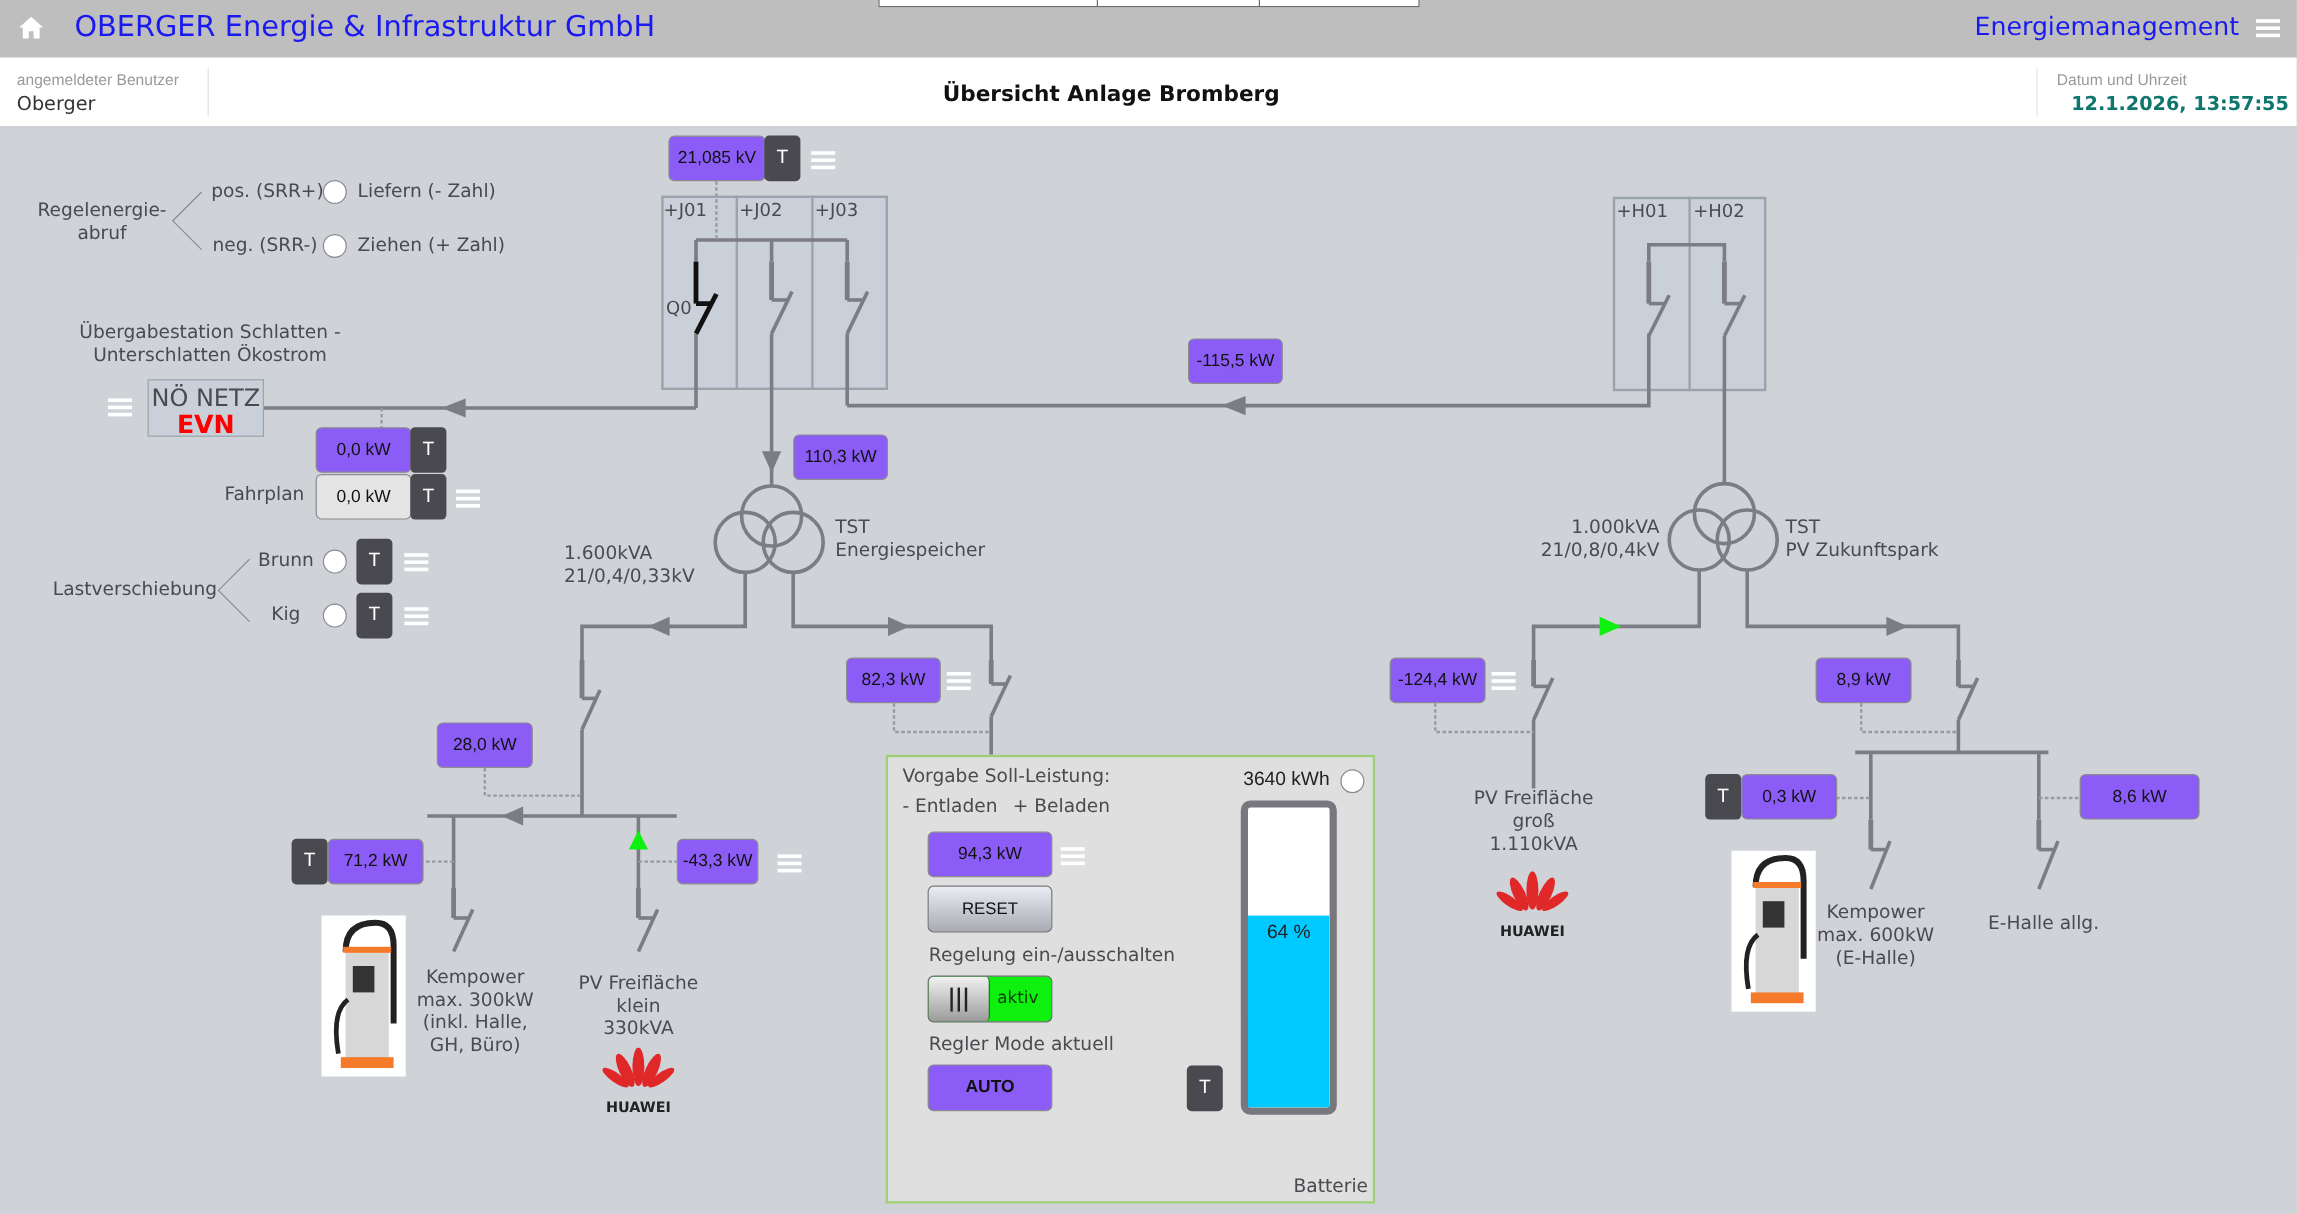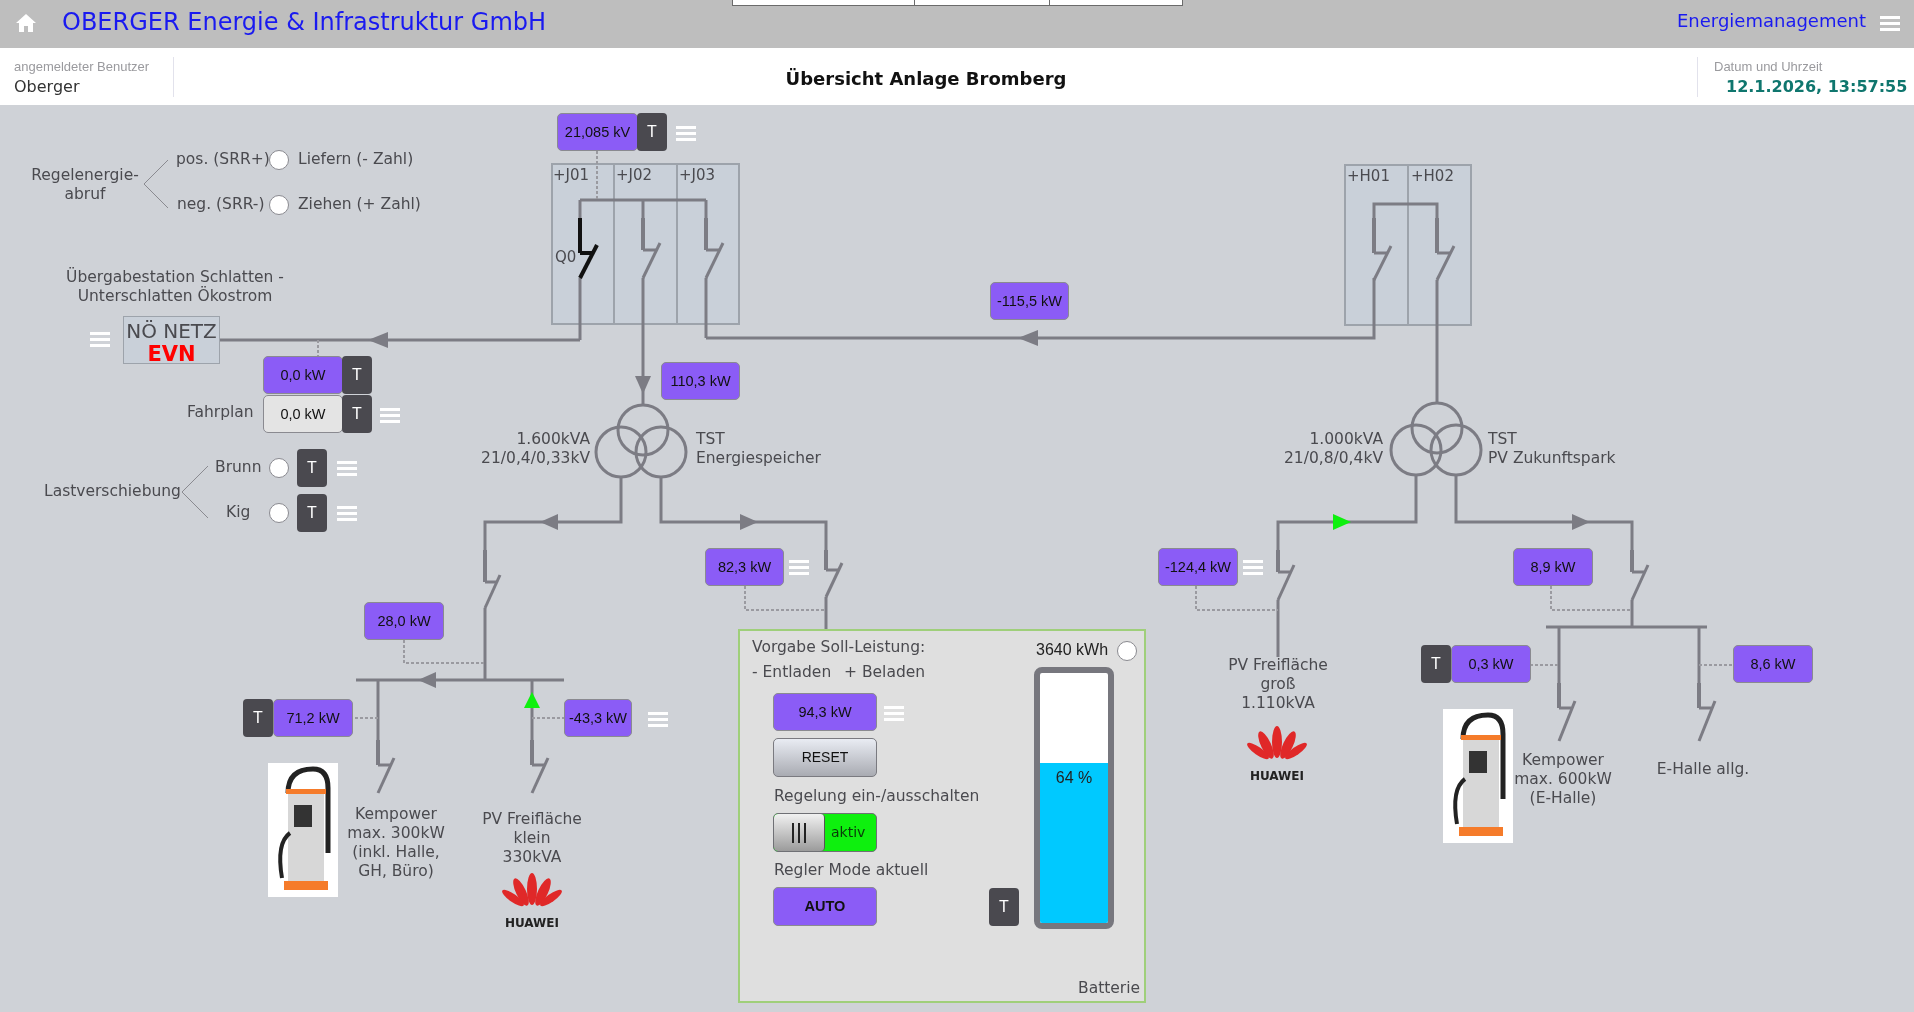--- a/index.html
+++ b/index.html
@@ -3,21 +3,21 @@
 <meta charset="utf-8">
 <style>
   html, body { margin:0; padding:0; }
   body { width:1914px; height:1012px; position:relative; overflow:hidden; background:#cfd2d7; font-family:"DejaVu Sans", sans-serif; color:#4a4a4f; }
   .abs { position:absolute; }
   #topbar { left:0; top:0; width:1914px; height:48px; background:#bebebe; }
   #home { left:14px; top:11px; width:24px; height:24px; }
   #company { left:62px; top:8px; font-size:24px; color:#1a1af0; white-space:nowrap; }
   #tabframe { left:732px; top:-2px; width:449px; height:6px; border:1px solid #6b6b6b; background:#fff; }
   #tabframe .sep { position:absolute; top:0; width:1px; height:6px; background:#6b6b6b; }
-  #module { right:48px; top:10px; font-size:18px; color:#1a1af0; white-space:nowrap; }
+  #module { right:48px; top:10px; font-size:21px; color:#1a1af0; white-space:nowrap; }
   #menu-top { right:14px; top:16px; width:20px; height:16px; }
   #header { left:0; top:48px; width:1914px; height:57px; background:#fff; }
   .small-lbl { font-size:13px; color:#9a9a9e; font-family:"Liberation Sans", sans-serif; }
   .hdr-val { font-size:16px; color:#333; }
   #pagetitle { left:0; width:1852px; top:68px; text-align:center; font-size:18px; font-weight:bold; color:#111; }
   .vsep { width:1px; height:40px; background:#e2e2ec; }
   .lbl { font-size:15.5px; color:#4a4a4f; white-space:nowrap; }
   .lbl-c { text-align:center; line-height:19px; }
   .valbox { background:#8b5cf6; border:1px solid #8a8a90; border-radius:5px; font-size:14.5px; color:#111; text-align:center; box-sizing:border-box; height:38px; line-height:36px; font-family:"Liberation Sans", sans-serif; }
   .valbox.grey { background:#e4e4e4; }
@@ -302,23 +302,23 @@
   </div>
 <div class="abs valbox" style="left:1158px;top:548px;width:80px">-124,4 kW</div>
 <div class="abs burger" style="left:1243px;top:560px">
     <span></span>
     <span></span>
     <span></span>
   </div>
 <div class="abs valbox" style="left:1513px;top:548px;width:80px">8,9 kW</div>
 <div class="abs tbtn" style="left:1421px;top:645px">T</div>
 <div class="abs valbox" style="left:1451px;top:645px;width:80px">0,3 kW</div>
-<div class="abs valbox" style="left:1733px;top:645px;width:80px">8,6 kW</div>
-
-<div class="abs lbl" style="left:470px;top:430px;text-align:right;width:120px;line-height:19px">
+<div class="abs valbox" style="left:1733px;top:645px;width:100px">8,6 kW</div>
+
+<div class="abs lbl" style="left:470px;top:452px;width:120px;line-height:19px">
   <div>1.600kVA</div>
   <div>21/0,4/0,33kV</div>
 </div>
 <div class="abs lbl" style="left:696px;top:430px;line-height:19px">
   <div>TST</div>
   <div>Energiespeicher</div>
 </div>
 <div class="abs lbl" style="left:1263px;top:430px;text-align:right;width:120px;line-height:19px">
   <div>1.000kVA</div>
   <div>21/0,8/0,4kV</div>

